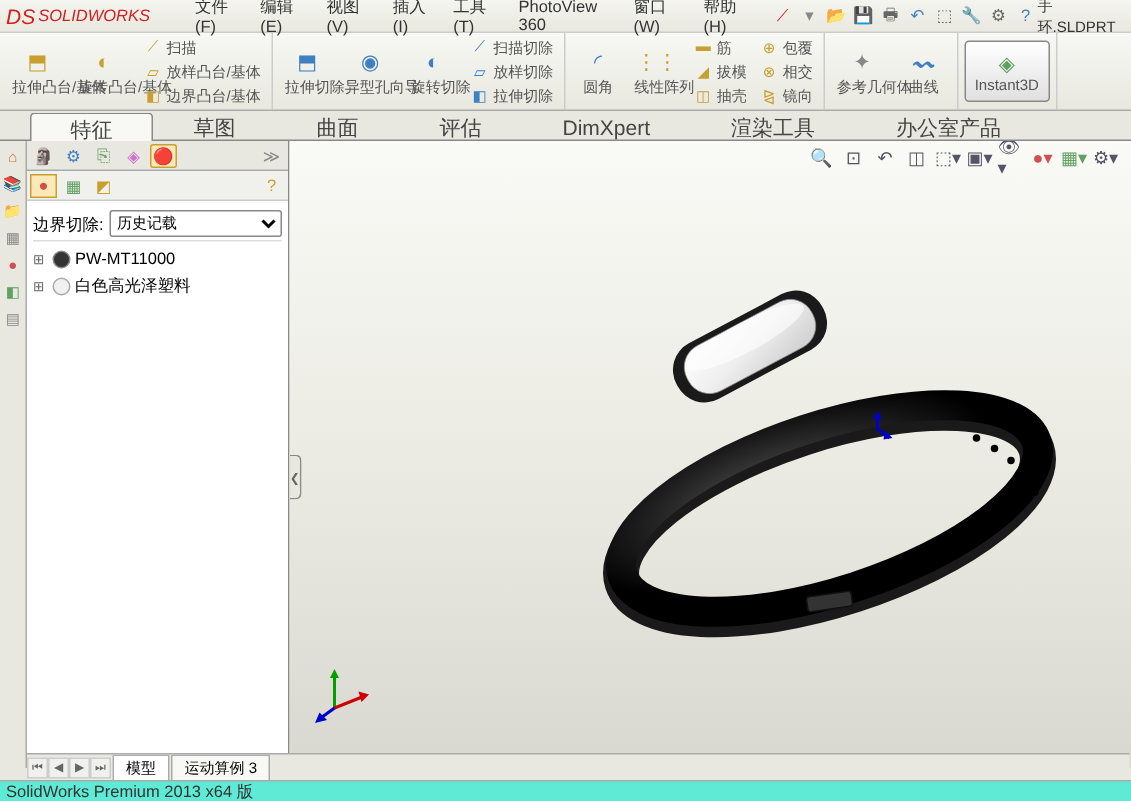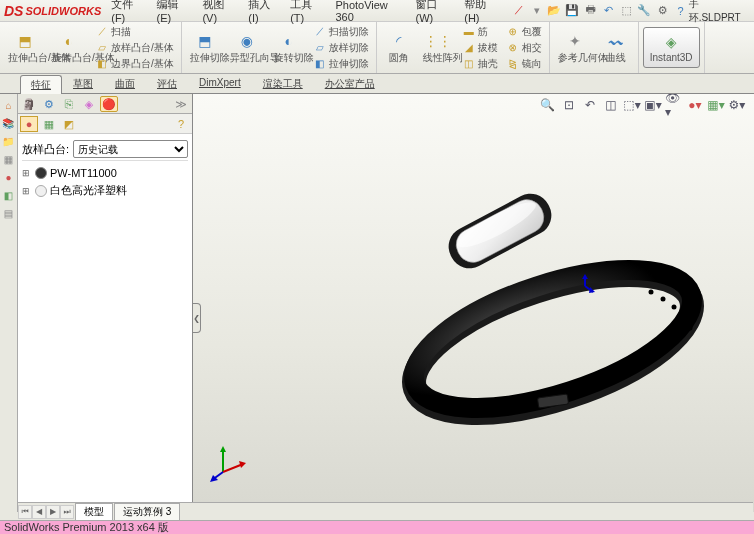--- a/index.html
+++ b/index.html
@@ -1,41 +1,41 @@
 <!DOCTYPE html>
 <html><head>
 <meta charset="utf-8">
 <style>
 * { margin: 0; padding: 0; box-sizing: border-box; font-family: "Microsoft YaHei", Arial, sans-serif; font-size: 11px; }
 body { width: 754px; height: 534px; background: #e8e8e0; overflow: hidden; position: relative; }
 
 
 .menubar { height: 22px; background: linear-gradient(#f5f5f0, #e8e8e0); display: flex; align-items: center; padding: 0 4px; border-bottom: 1px solid #ccc; }
-.logo { color: #d41e1e; font-weight: bold; font-style: italic; font-size: 11px; margin-right: 4px; display: flex; align-items: center; }
+.logo { color: #d41e1e; font-weight: normal; font-style: italic; font-size: 11px; margin-right: 24px; display: flex; align-items: center; }
 .logo-icon { color: #d41e1e; font-size: 14px; margin-right: 2px; font-style: italic; }
 .menu-item { padding: 2px 6px; cursor: pointer; color: #333; }
 .menu-icons { display: flex; align-items: center; margin-left: 6px; gap: 2px; }
 .menu-icon { width: 16px; height: 16px; display: flex; align-items: center; justify-content: center; cursor: pointer; }
 .menu-spacer { flex: 1; }
 .doc-title { font-size: 10px; color: #333; padding-right: 4px; }
 
 
 .ribbon { height: 52px; background: linear-gradient(#f8f8f4, #e8e8e0); display: flex; border-bottom: 1px solid #aaa; }
 .ribbon-group { display: flex; align-items: center; padding: 2px 4px; border-right: 1px solid #ccc; gap: 2px; }
 .ribbon-btn-lg { display: flex; flex-direction: column; align-items: center; padding: 2px 4px; cursor: pointer; min-width: 36px; }
 .ribbon-btn-sm { display: flex; align-items: center; padding: 1px 3px; cursor: pointer; height: 16px; }
 .ribbon-col { display: flex; flex-direction: column; gap: 0; }
 .ribbon-icon { width: 20px; height: 20px; display: flex; align-items: center; justify-content: center; font-size: 14px; }
 .ribbon-icon-sm { width: 14px; height: 14px; display: inline-flex; align-items: center; justify-content: center; font-size: 10px; margin-right: 2px; }
 .ribbon-label { font-size: 10px; color: #555; white-space: nowrap; }
 .ribbon-btn-instant { border: 1px solid #888; background: linear-gradient(#fff, #e0e0e0); border-radius: 3px; padding: 4px 6px; }
 
 
 .tabs { height: 20px; background: #e8e8e0; display: flex; border-bottom: 1px solid #888; padding-left: 20px; }
-.tab { padding: 2px 10px; font-size: 10px; color: #444; cursor: pointer; border: 1px solid transparent; border-bottom: none; text-decoration: underline; }
+.tab { padding: 2px 26px; font-size: 14px; color: #444; cursor: pointer; border: 1px solid transparent; border-bottom: none; }
 .tab.active { background: #f8f8f4; border-color: #888; border-radius: 3px 3px 0 0; position: relative; top: 1px; }
 
 
 .main { display: flex; height: 418px; }
 .left-toolbar { width: 18px; background: #e8e8e0; border-right: 1px solid #aaa; display: flex; flex-direction: column; gap: 4px; padding-top: 4px; align-items: center; }
 .left-tool { width: 14px; height: 14px; cursor: pointer; font-size: 10px; color: #666; display: flex; align-items: center; justify-content: center; }
 
 .panel { width: 175px; background: #f0f0ec; border-right: 1px solid #888; display: flex; flex-direction: column; }
 .panel-tabs { height: 20px; display: flex; gap: 2px; padding: 2px; border-bottom: 1px solid #aaa; background: #e8e8e0; }
 .panel-tab { width: 18px; height: 16px; cursor: pointer; display: flex; align-items: center; justify-content: center; font-size: 11px; }
@@ -59,21 +59,21 @@
 .triad { position: absolute; left: 15px; bottom: 30px; width: 40px; height: 40px; }
 .pivot { position: absolute; left: 380px; top: 180px; }
 
 
 .bottom-tabs { position: absolute; bottom: 14px; left: 18px; height: 18px; display: flex; align-items: center; background: #e8e8e0; border-top: 1px solid #aaa; width: 735px; }
 .btab-nav { width: 14px; height: 14px; cursor: pointer; font-size: 8px; color: #666; display: flex; align-items: center; justify-content: center; border: 1px solid #ccc; background: #f0f0ec; }
 .btab { padding: 1px 8px; font-size: 10px; border: 1px solid #aaa; background: #f8f8f4; cursor: pointer; margin-left: 1px; }
 .btab.active { background: white; }
 
 
-.statusbar { position: absolute; bottom: 0; left: 0; right: 0; height: 14px; background: #f9a8d4; border-top: 1px solid #aaa; display: flex; align-items: center; padding: 0 4px; font-size: 10px; color: #333; }
+.statusbar { position: absolute; bottom: 0; left: 0; right: 0; height: 14px; background: #5eead4; border-top: 1px solid #aaa; display: flex; align-items: center; padding: 0 4px; font-size: 10px; color: #333; }
 </style>
 </head>
 <body>
 
 <div class="menubar">
   <span class="logo">
     <span class="logo-icon">DS</span>
     <span>SOLIDWORKS</span>
   </span>
   <span class="menu-item">文件(F)</span>
@@ -242,21 +242,21 @@
     </div>
     <div style="height:20px;display:flex;gap:2px;padding:2px;border-bottom:1px solid #ccc;background:#f0f0ec">
       <span class="panel-tab" style="background:#fde8b8;border:1px solid #c8a030;color:#d05050">●</span>
       <span class="panel-tab" style="color:#60a060">▦</span>
       <span class="panel-tab" style="color:#c8a030">◩</span>
       <span style="flex:1"></span>
       <span class="panel-tab" style="color:#c8a030">?</span>
     </div>
     <div class="panel-body">
       <div class="sort-row">
-        <span>放样凸台:</span>
+        <span>边界切除:</span>
         <select class="sort-select">
           <option>历史记载</option>
         </select>
       </div>
       <div class="tree-item">
         <span class="tree-expand">⊞</span>
         <span class="tree-icon" style="background:#333;border:1px solid #888"></span>
         <span>PW-MT11000</span>
       </div>
       <div class="tree-item">

